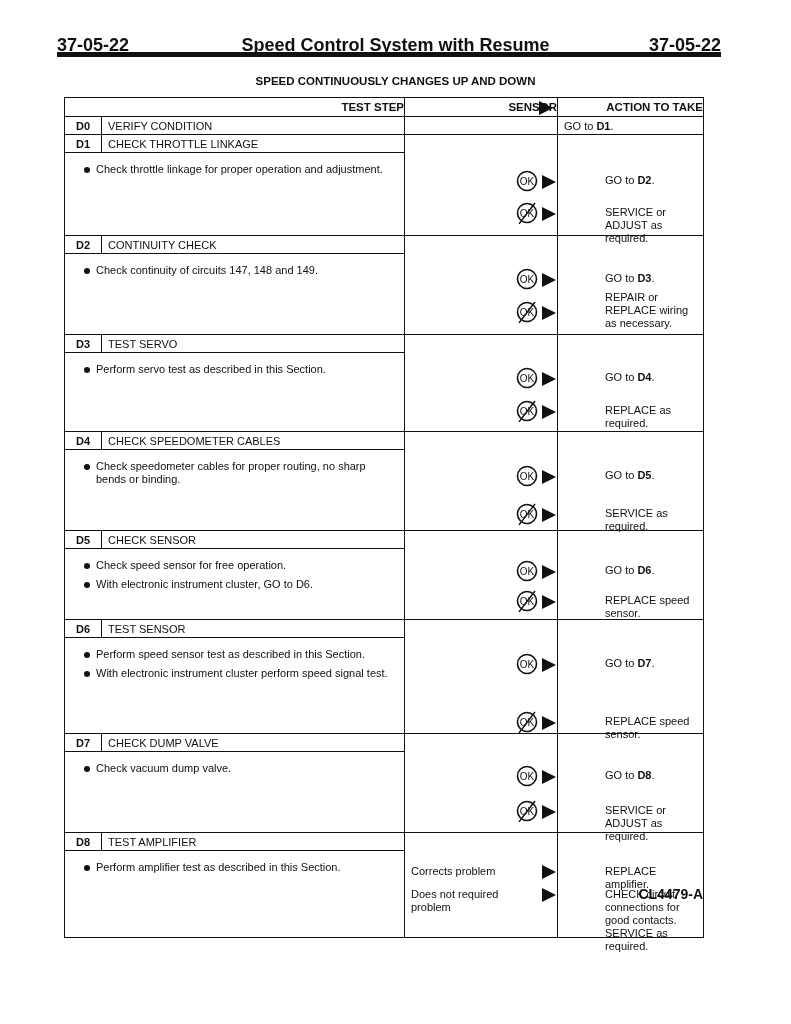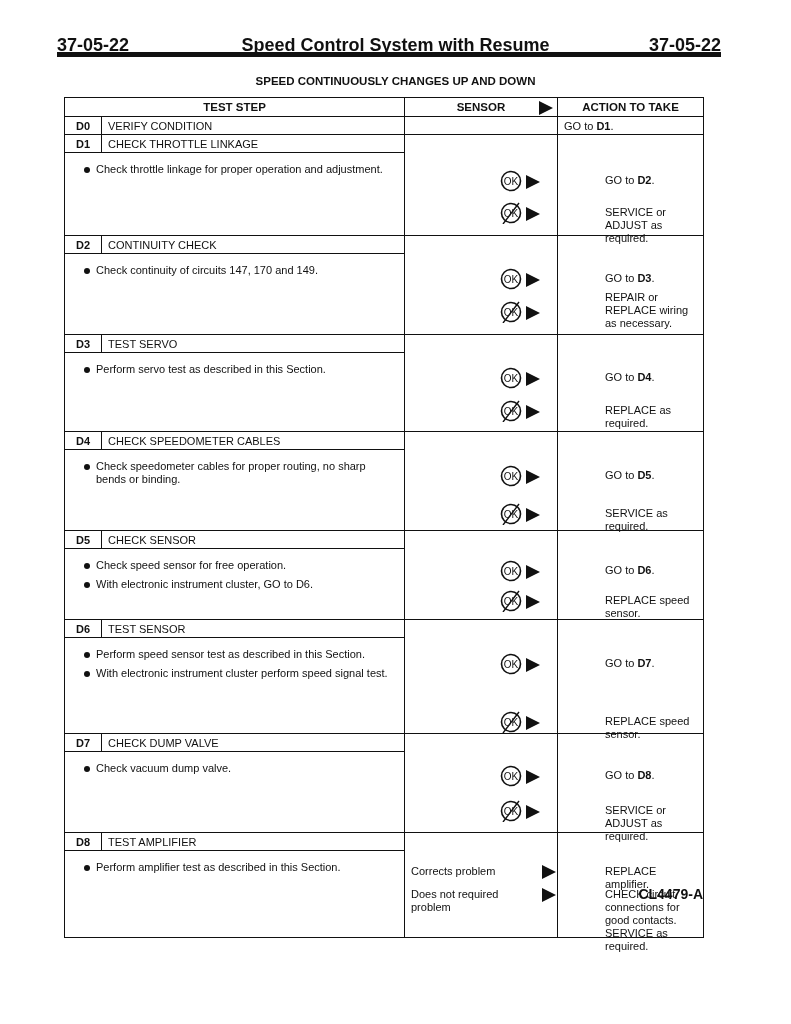--- a/index.html
+++ b/index.html
@@ -12,32 +12,32 @@
   .rule { position: absolute; left: 57px; width: 664px; top: 52px; height: 5px; background: #111; }
   .title { position: absolute; top: 75px; left: 0; width: 791px; text-align: center; font-weight: bold; font-size: 11.5px; }
 
   table { position: absolute; left: 64px; top: 97px; width: 639px; border-collapse: collapse;
           font-size: 11px; table-layout: fixed; }
   td, th { border: 1.5px solid #111; padding: 0; vertical-align: top; }
   col.c-id { width: 37px; }
   col.c-step { width: 303px; }
   col.c-res { width: 153px; }
   col.c-act { width: 146px; }
-  th { font-weight: bold; height: 18px; font-size: 11.5px; text-align: center; vertical-align: middle; }
+  th { font-weight: bold; height: 18px; font-size: 11.5px; text-align: right; vertical-align: middle; }
   th.res { position: relative; }
   th.res .arrow { position: absolute; right: 4px; top: 3px; }
   .id { font-weight: bold; text-align: center; vertical-align: middle; height: 17px; }
   .stitle { padding-left: 6px; vertical-align: middle; height: 17px; }
   .body-cell { border-top: 1.5px solid #111; }
   .bullets { padding: 10px 10px 8px 18px; }
   .bullet { position: relative; padding-left: 13px; margin-bottom: 6px; line-height: 13px; }
   .bullet::before { content: ""; position: absolute; left: 1px; top: 4px; width: 6px; height: 6px; border-radius: 50%; background: #111; }
   .rescell { position: relative; }
   .actcell { position: relative; padding-left: 7px; }
-  .okrow { position: absolute; right: 16px; display: flex; align-items: center; }
+  .okrow { position: absolute; right: 0; display: flex; align-items: center; }
   .okicon { width: 22px; height: 22px; }
   .arrow { display: inline-block; width: 0; height: 0; border-top: 7px solid transparent; border-bottom: 7px solid transparent; border-left: 14px solid #111; }
   .okrow .arrow { margin-left: 4px; margin-right: 1px; }
   .act { position: absolute; left: 7px; right: 4px; line-height: 13px; margin-left: 40px; }
   .act b { font-weight: bold; }
   .d8res { position: absolute; left: 6px; line-height: 13px; }
   .d8arrow { position: absolute; right: 1px; }
   .footer { position: absolute; top: 886px; right: 88px; font-weight: bold; font-size: 14px; }
 </style>
 </head>
@@ -126,21 +126,21 @@
           </div>
         </td>
         <td class="actcell" rowspan="2">
           <div class="act" style="top:36px"><span>GO to </span><b>D3</b><span>.</span></div>
           <div class="act" style="top:55px">REPAIR or REPLACE wiring as necessary.</div>
         </td>
       </tr>
       <tr>
         <td colspan="2" class="body-cell" style="height:80px">
           <div class="bullets">
-            <div class="bullet">Check continuity of circuits 147, 170 and 149.</div>
+            <div class="bullet">Check continuity of circuits 147, 148 and 149.</div>
           </div>
         </td>
       </tr>
       <tr>
         <td class="id">D3</td>
         <td class="stitle">TEST SERVO</td>
         <td class="rescell" rowspan="2">
           <div class="okrow" style="top:32px">
             <span><svg class="okicon" viewBox="0 0 22 22">
                 <circle cx="11" cy="11" r="9.5" fill="none" stroke="#111" stroke-width="1.6"></circle>

